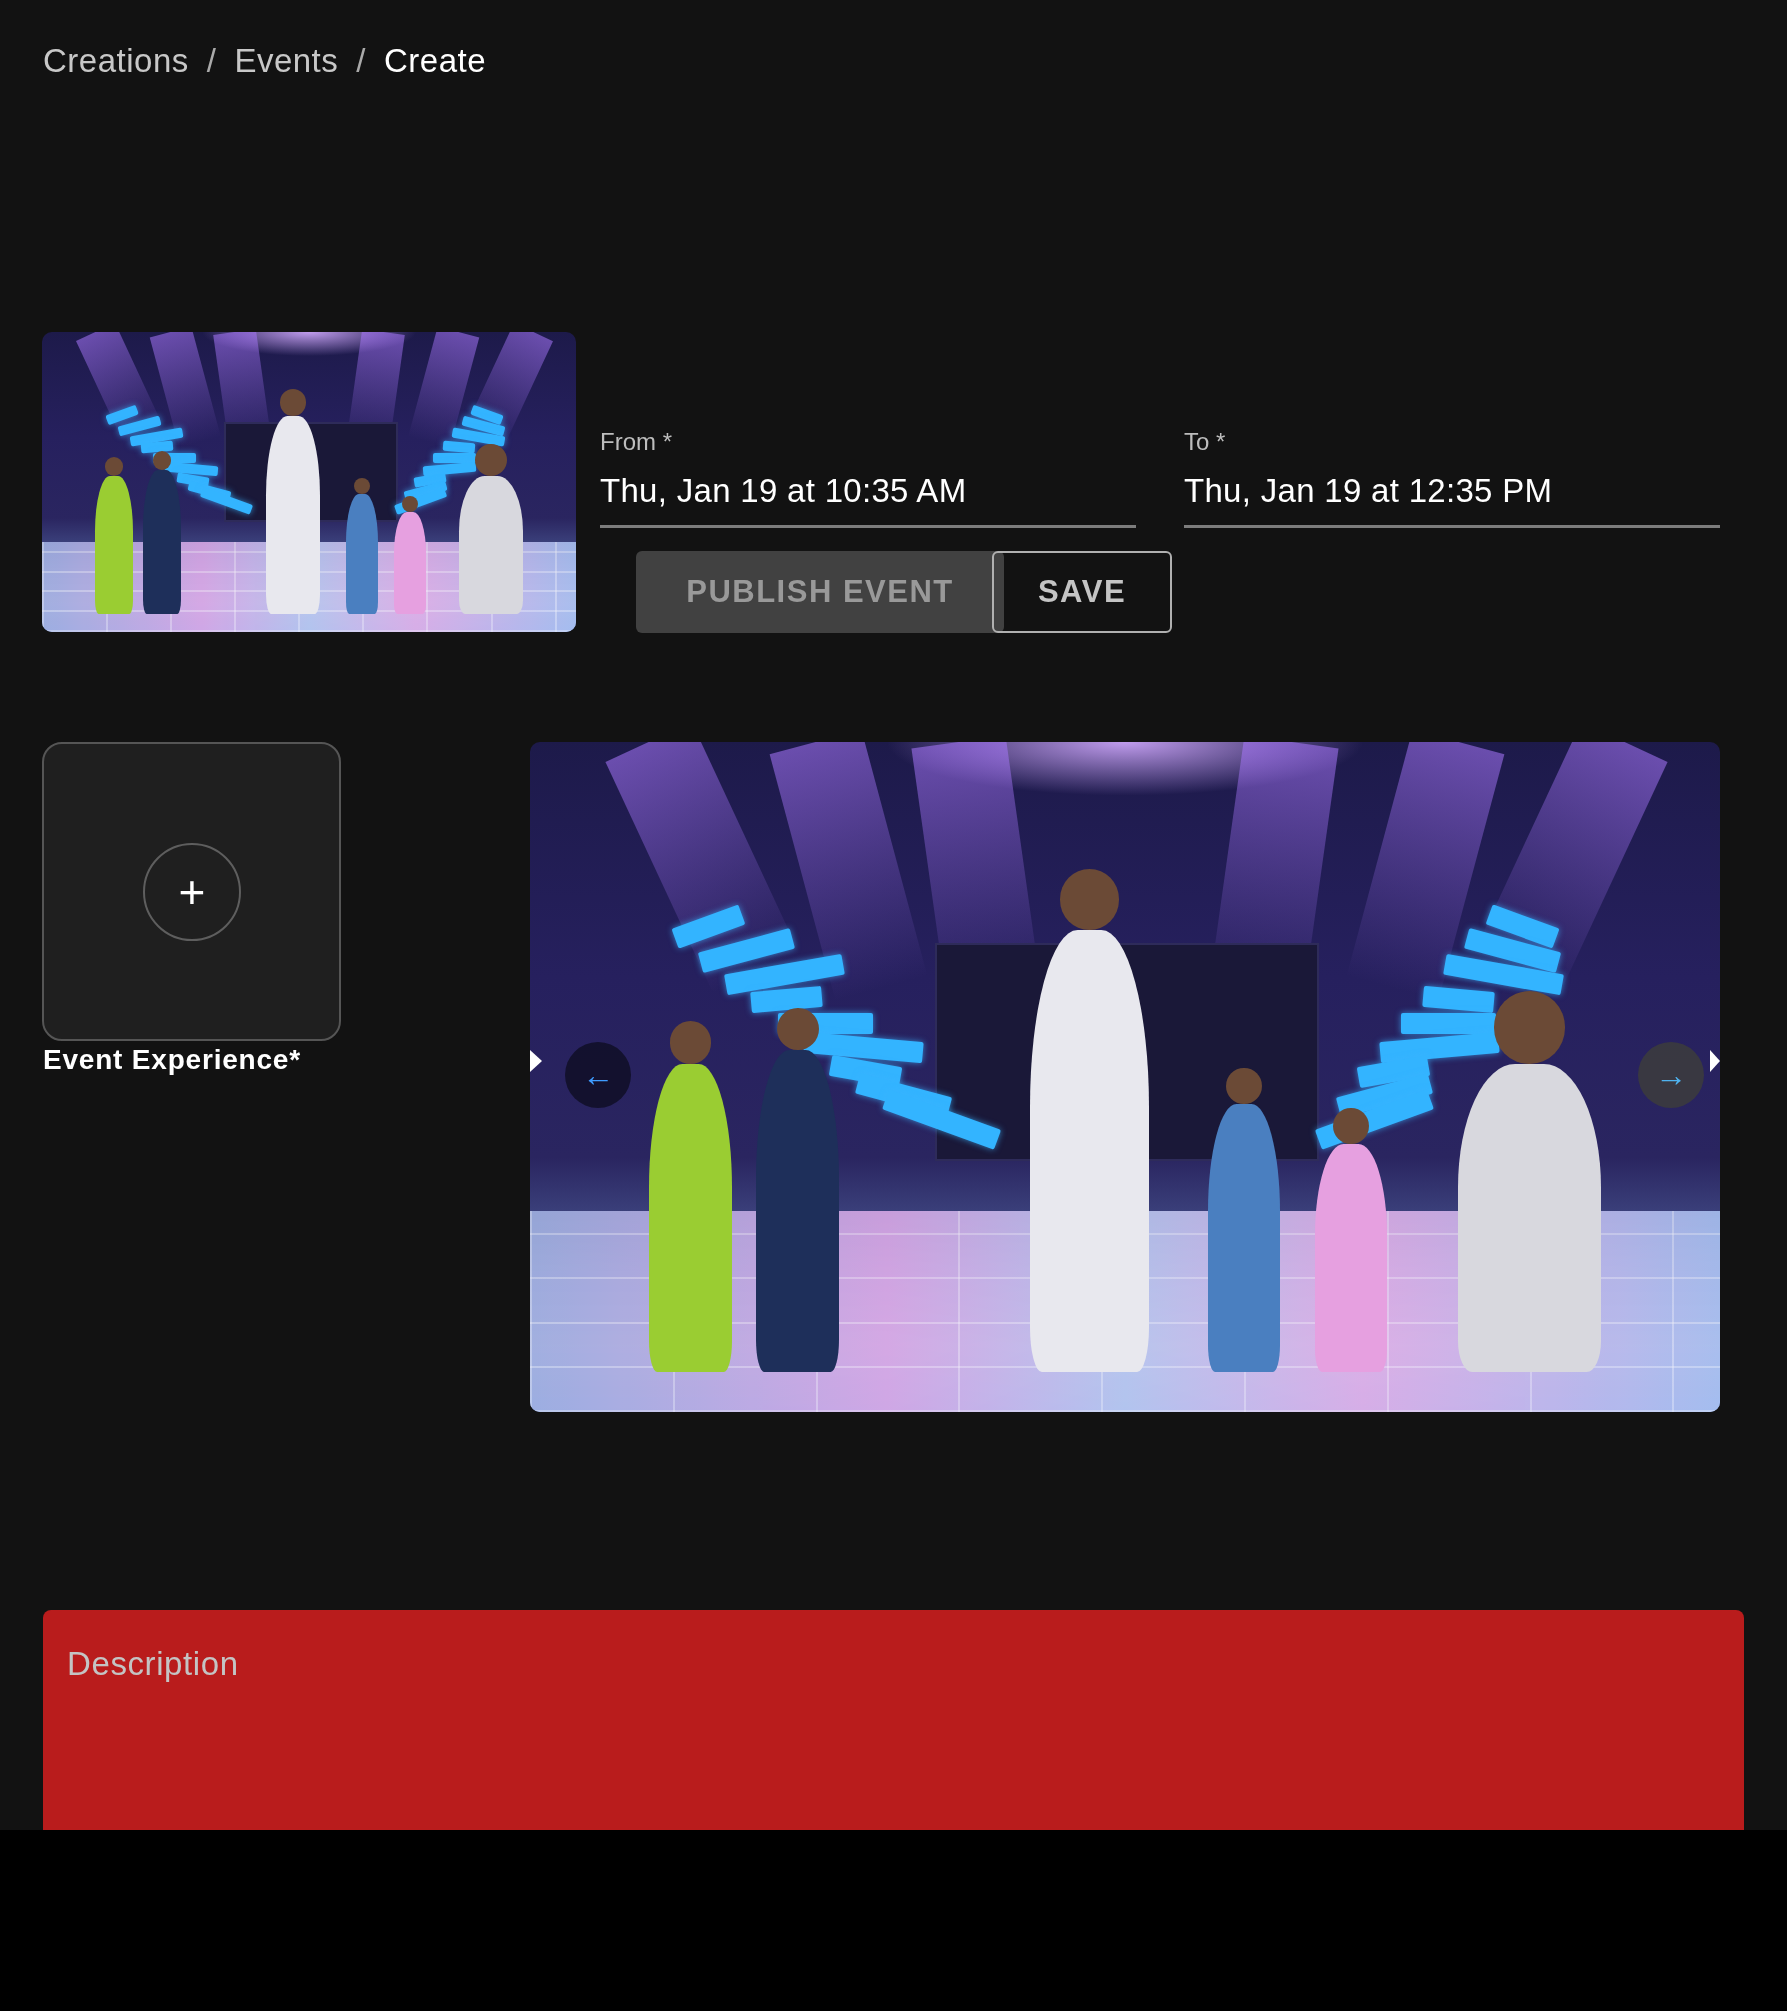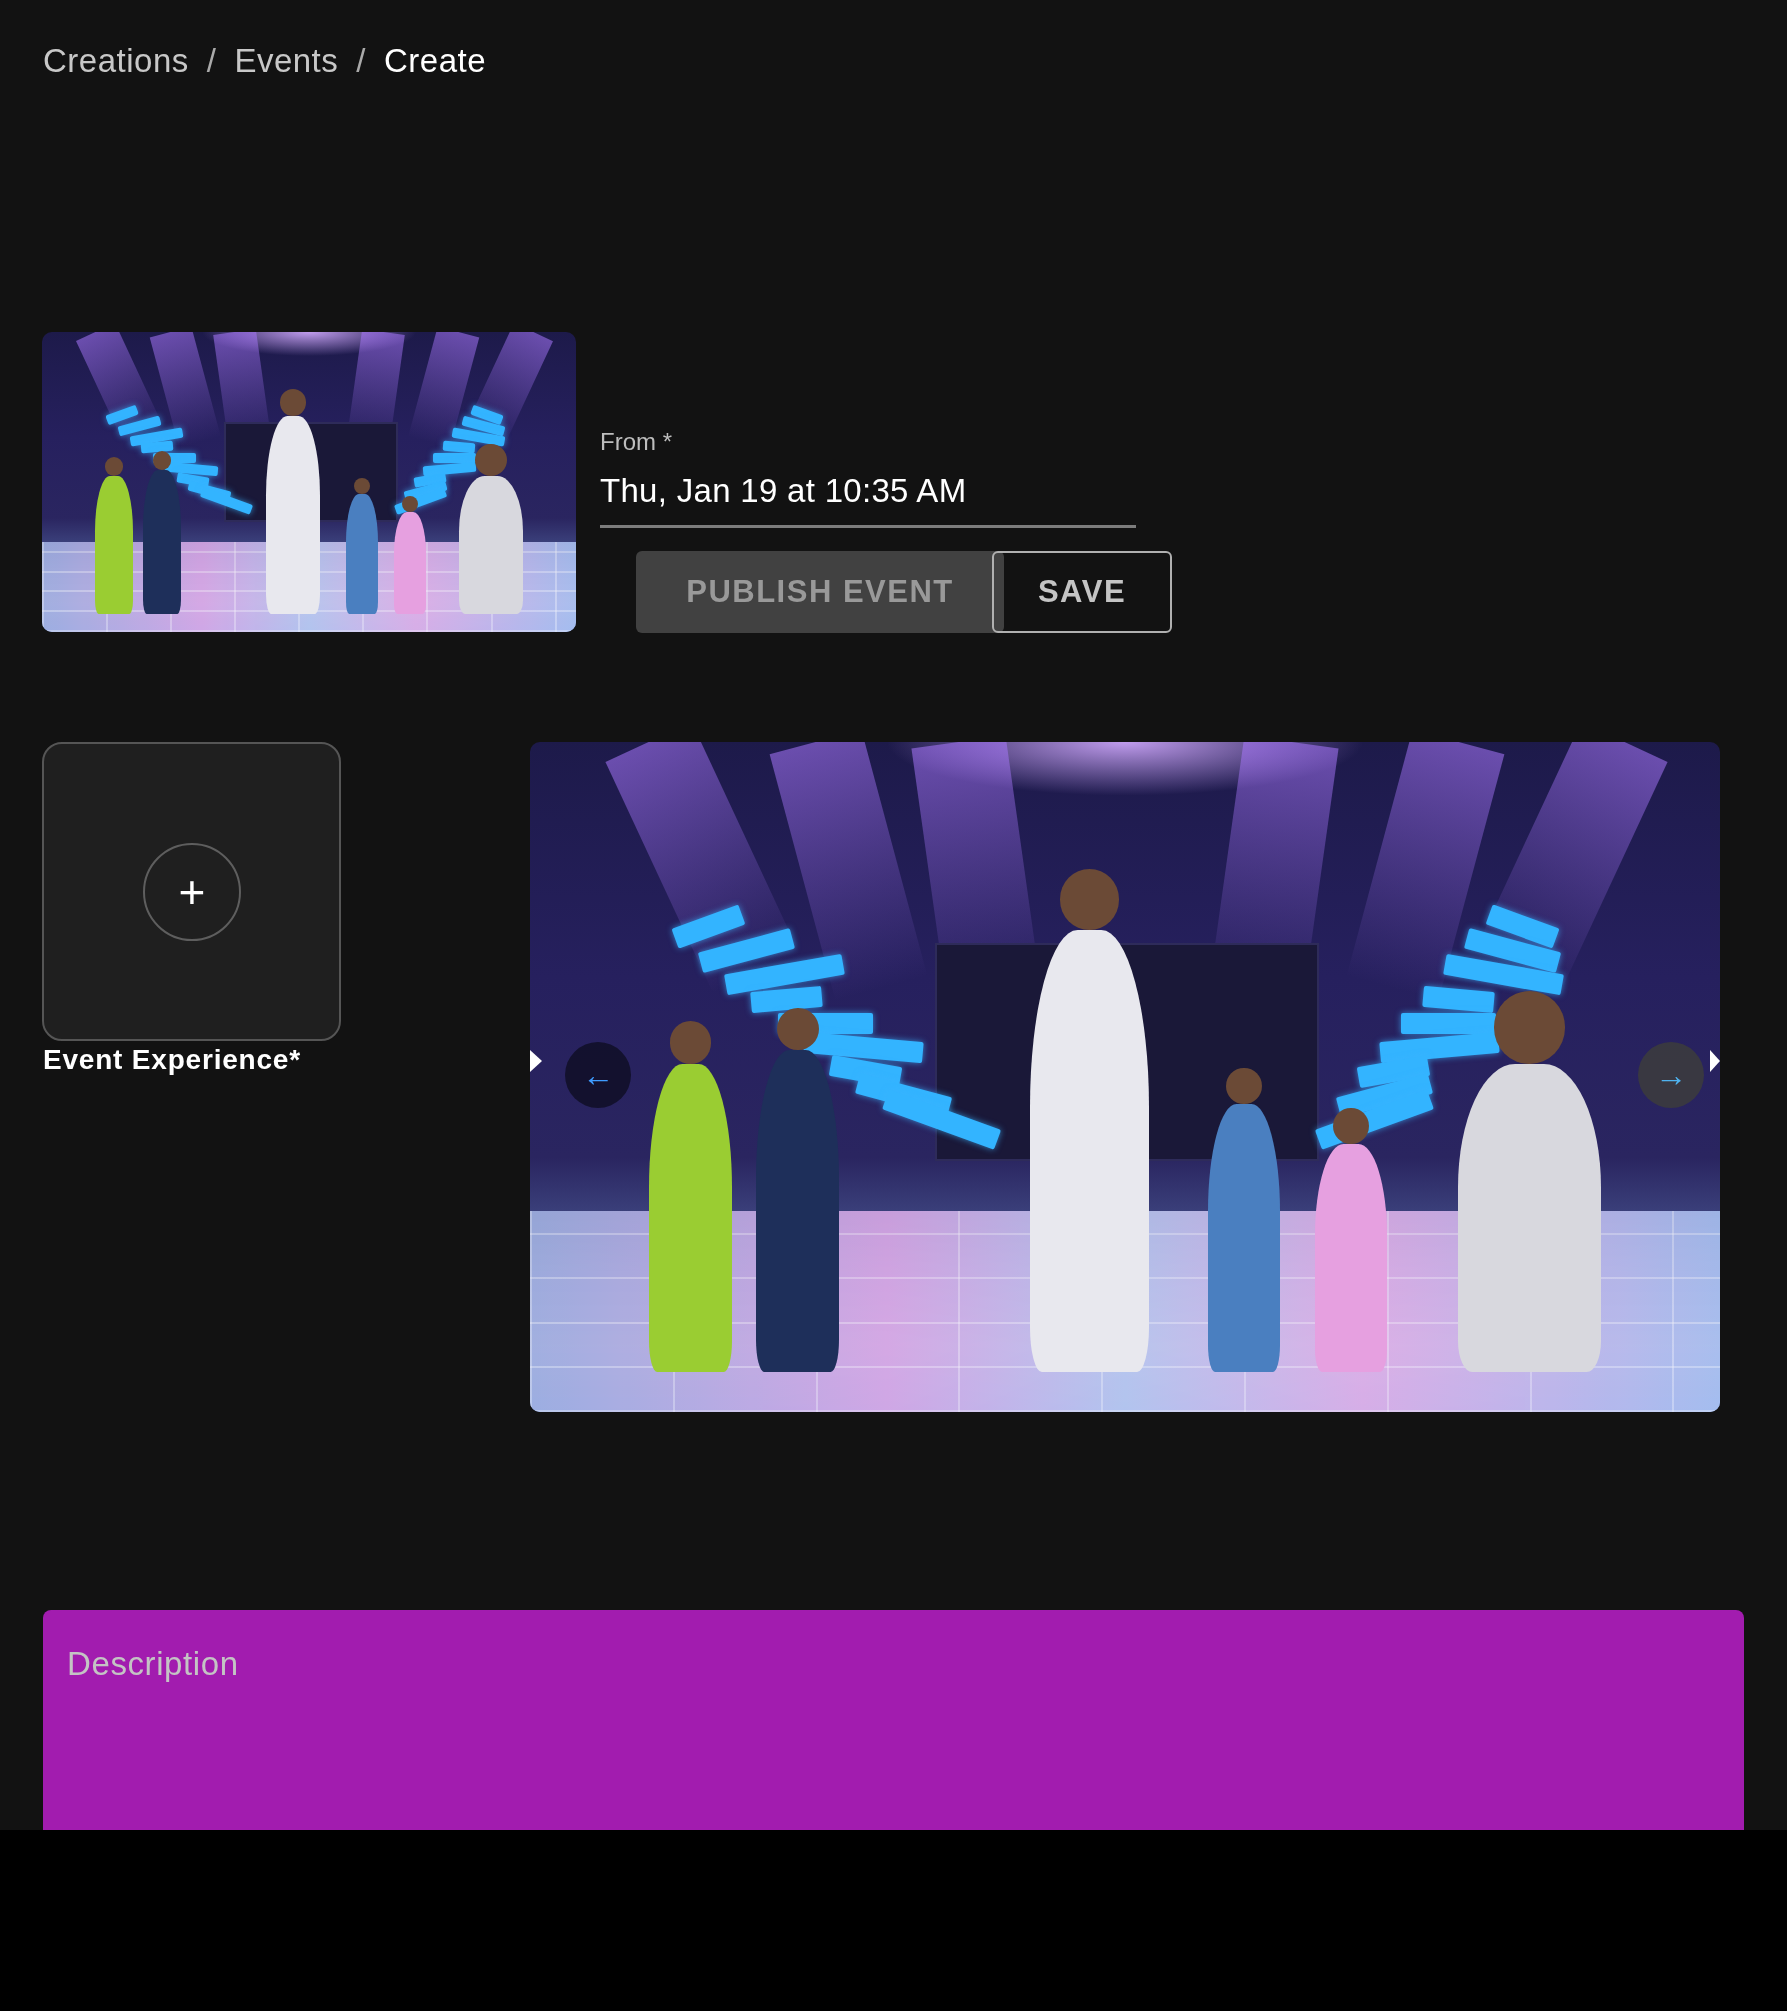--- a/index.html
+++ b/index.html
@@ -51,21 +51,21 @@
   .exp-label { position:absolute; left:43px; top:1044px; font-size:28px; font-weight:bold; color:#fff; letter-spacing:0.8px; }
 
   .arrow { position:absolute; width:66px; height:66px; border-radius:50%; display:flex; align-items:center; justify-content:center;
     font-size:32px; color:#3f9cff; cursor:pointer; }
   .arrow-left { left:35px; top:300px; background:rgba(10,10,25,0.7); }
   .arrow-right { right:16px; top:300px; background:rgba(60,60,60,0.85); color:#4fb3f0; }
   .tri { position:absolute; width:0; height:0; border-top:11px solid transparent; border-bottom:11px solid transparent; }
   .tri-left { left:0; top:308px; border-left:12px solid #fff; }
   .tri-right { right:0; top:308px; border-left:10px solid #fff; }
 
-  .desc-field { position:absolute; left:43px; top:1610px; width:1701px; height:220px; background:#a21caf; border-radius:8px 8px 0 0; cursor:text; }
+  .desc-field { position:absolute; left:43px; top:1610px; width:1701px; height:220px; background:#b91c1c; border-radius:8px 8px 0 0; cursor:text; }
   .desc-label { position:absolute; left:24px; top:35px; font-size:33px; color:#c4c4c4; font-weight:300; letter-spacing:0.6px; }
 </style>
 </head>
 <body>
 
 <div class="page">
 
   <nav class="breadcrumb">
     <span class="crumb">Creations</span>
     <span class="sep">/</span>
@@ -114,20 +114,24 @@
         <div class="head" style="left: 67.5%; width: 3%; height: 5.4%; bottom: 40%; background: rgb(107, 74, 54);"></div>
         <div class="figure" style="left: 78%; width: 12%; height: 46%; background: rgb(216, 216, 222);"></div>
         <div class="head" style="left: 81%; width: 6%; height: 10.8%; bottom: 52%; background: rgb(107, 74, 54);"></div>
       </div>
     </div>
 
 
   <div class="date-field from">
     <span class="date-label">From *</span>
     <span class="date-value">Thu, Jan 19 at 10:35 AM</span>
+  </div>
+  <div class="date-field to">
+    <span class="date-label">To *</span>
+    <span class="date-value">Thu, Jan 19 at 12:35 PM</span>
   </div>
 
   <div class="btn btn-publish">PUBLISH EVENT</div>
   <div class="btn btn-save">SAVE</div>
 
   <div class="exp-box">
     <div class="plus-circle">+</div>
   </div>
   <div class="exp-label">Event Experience*</div>
 

